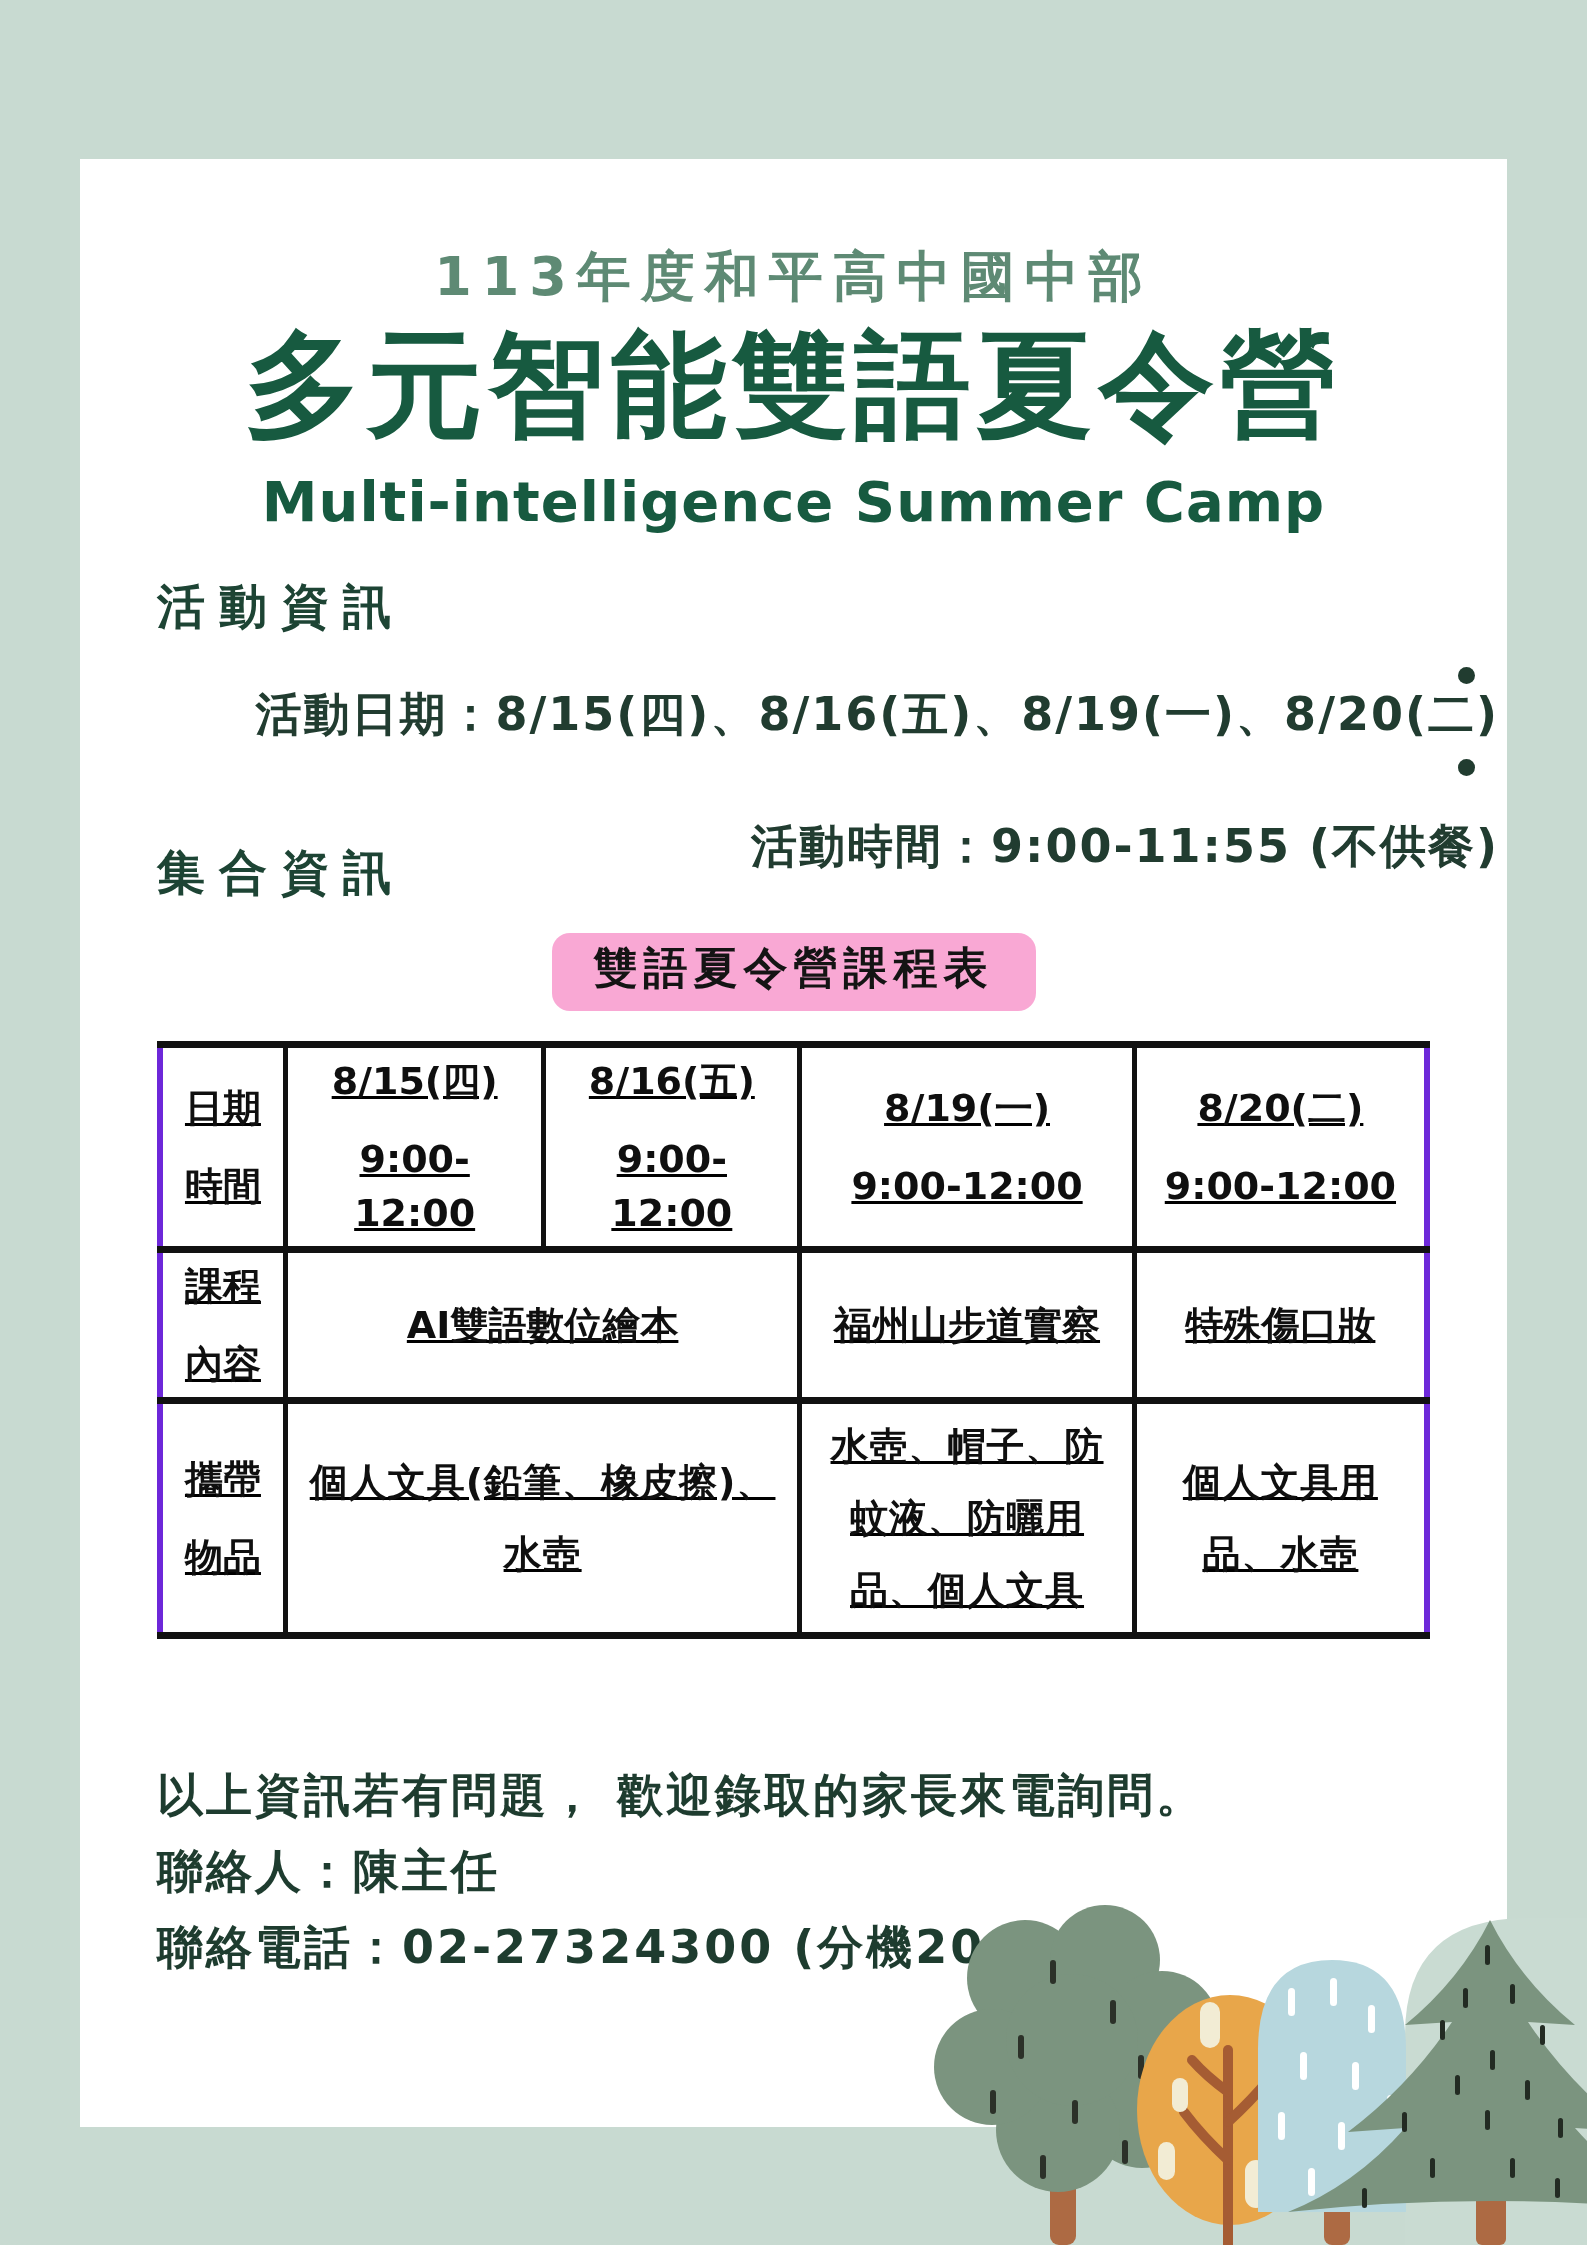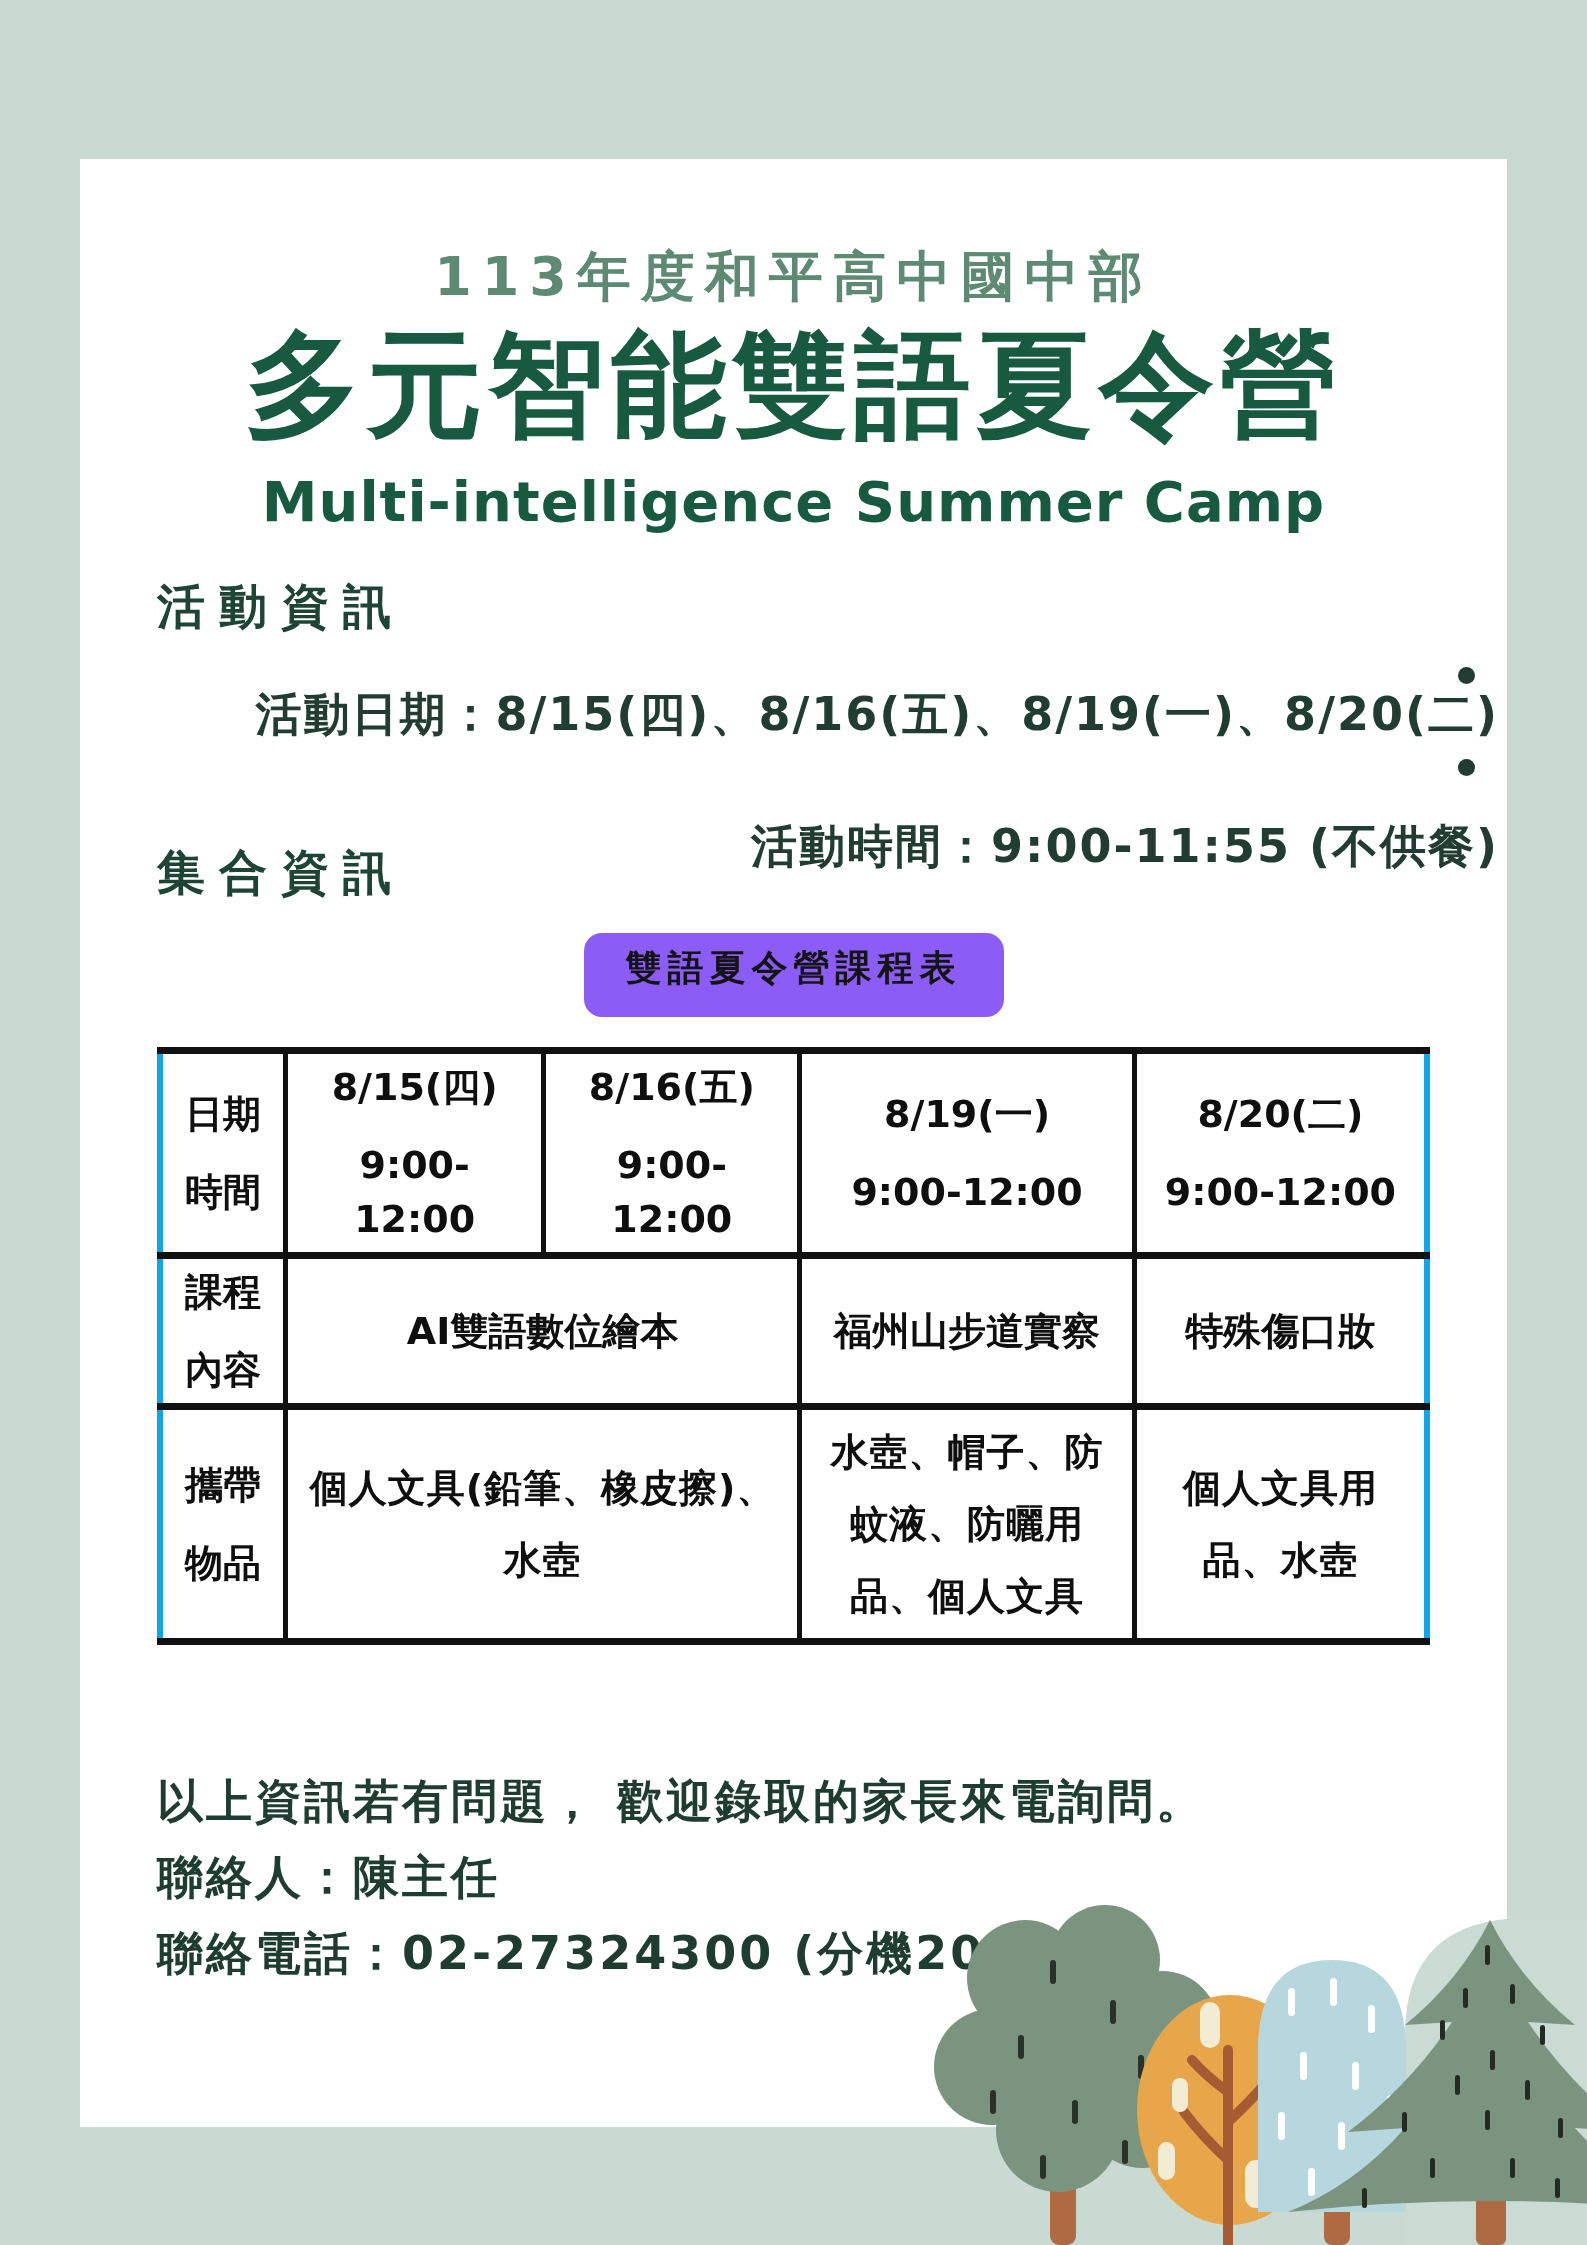--- a/index.html
+++ b/index.html
@@ -67,34 +67,35 @@
     font-size:46px;
     font-weight:bold;
     letter-spacing:2px;
     color:#213c30;
     white-space:nowrap;
   }
   .badge{
     display:block;
     width:fit-content;
     margin:22px auto 0;
-    padding:8px 42px 22px;
-    background:#8b5cf6;
+    padding:8px 42px 16px;
+    background:#f9a8d4;
     border-radius:18px;
-    font-size:36px;line-height:54px;
+    font-size:44px;line-height:54px;
     font-weight:bold;
     letter-spacing:6px;
     color:#141414;
   }
   table.schedule{
     margin:30px 77px 0;
     width:calc(100% - 154px);
     border-collapse:collapse;
     table-layout:fixed;
-    border:6px solid #0ea5e9;
+    border:6px solid #6d28d9;
+    text-decoration:underline;
   }
   table.schedule td{
     border-left:5px solid #111111;
     border-right:5px solid #111111;
     border-top:7px solid #111111;
     border-bottom:7px solid #111111;
     text-align:center;vertical-align:middle;
     color:#0f0f0f;
     font-weight:bold;
     font-size:38px;

